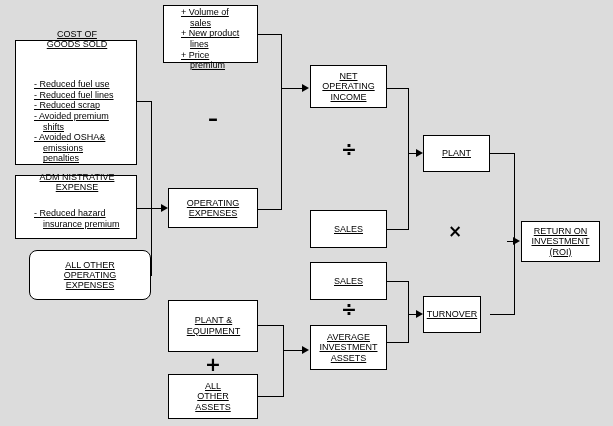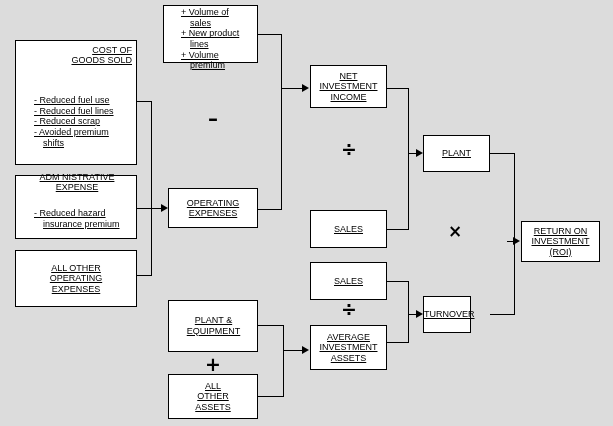--- a/index.html
+++ b/index.html
@@ -152,45 +152,47 @@
 
   <div class="op op-plus" style="left:200px; top:355px; width:26px;">+</div>
 
   <div class="op op-times" style="left:442px; top:223px; width:26px;">×</div>
 
   <div class="box" style="left:163px; top:5px; width:95px; height:58px; padding:3px 4px 3px 5px;">
     <div class="title f9">SALES</div>
     <ul class="bullets f9">
       <li>+ Volume of sales</li>
       <li>+ New product lines</li>
-      <li>+ Volume premium</li>
+      <li>+ Price premium</li>
     </ul>
   </div>
 
   <div class="box" style="left:15px; top:40px; width:122px; height:125px; padding:4px 4px 4px 6px;">
-    <div class="title f9" style="margin-bottom:18px;text-align:right;">COST OF
+    <div class="title f9" style="margin-bottom:18px;">COST OF
 GOODS SOLD</div>
     <ul class="bullets f9">
       <li>-   Reduced fuel use</li>
       <li>-   Reduced fuel lines</li>
       <li>-   Reduced scrap</li>
       <li>-   Avoided premium shifts</li>
+      <li>-   Avoided OSHA&amp;
+    emissions penalties</li>
     </ul>
   </div>
 
   <div class="box" style="left:15px; top:175px; width:122px; height:64px; padding:4px 4px 4px 6px;">
     <div class="title f9" style="margin-bottom:4px;">ADM NISTRATIVE
 EXPENSE</div>
     <ul class="bullets f9">
       <li>-  Reduced hazard
    insurance premium</li>
     </ul>
   </div>
 
-  <div class="box" style="left:15px; top:250px; width:122px; height:57px;">
+  <div class="box" style="left:29px; top:250px; width:122px; height:50px;border-radius:8px;">
     <div class="title f9">ALL OTHER
 OPERATING
 EXPENSES</div>
   </div>
 
   <div class="box" style="left:168px; top:188px; width:90px; height:40px;">
     <div class="title f9">OPERATING
 EXPENSES</div>
   </div>
 
@@ -200,21 +202,21 @@
   </div>
 
   <div class="box" style="left:168px; top:374px; width:90px; height:45px;">
     <div class="title f9">ALL
 OTHER
 ASSETS</div>
   </div>
 
   <div class="box" style="left:310px; top:65px; width:77px; height:43px;">
     <div class="title f9">NET
-INVESTMENT
+OPERATING
 INCOME</div>
   </div>
 
   <div class="box" style="left:310px; top:210px; width:77px; height:38px;">
     <div class="title f9">SALES</div>
   </div>
 
   <div class="box" style="left:310px; top:262px; width:77px; height:38px;">
     <div class="title f9">SALES</div>
   </div>
@@ -222,21 +224,21 @@
   <div class="box" style="left:310px; top:325px; width:77px; height:45px;">
     <div class="title f9">AVERAGE
 INVESTMENT
 ASSETS</div>
   </div>
 
   <div class="box" style="left:423px; top:135px; width:67px; height:37px;">
     <div class="title f9">PLANT</div>
   </div>
 
-  <div class="box" style="left:423px; top:296px; width:48px; height:37px;">
+  <div class="box" style="left:423px; top:296px; width:58px; height:37px;">
     <div class="title f9">TURNOVER</div>
   </div>
 
   <div class="box" style="left:521px; top:221px; width:79px; height:41px;">
     <div class="title f9">RETURN ON
 INVESTMENT
 (ROI)</div>
   </div>
 
 </div>

